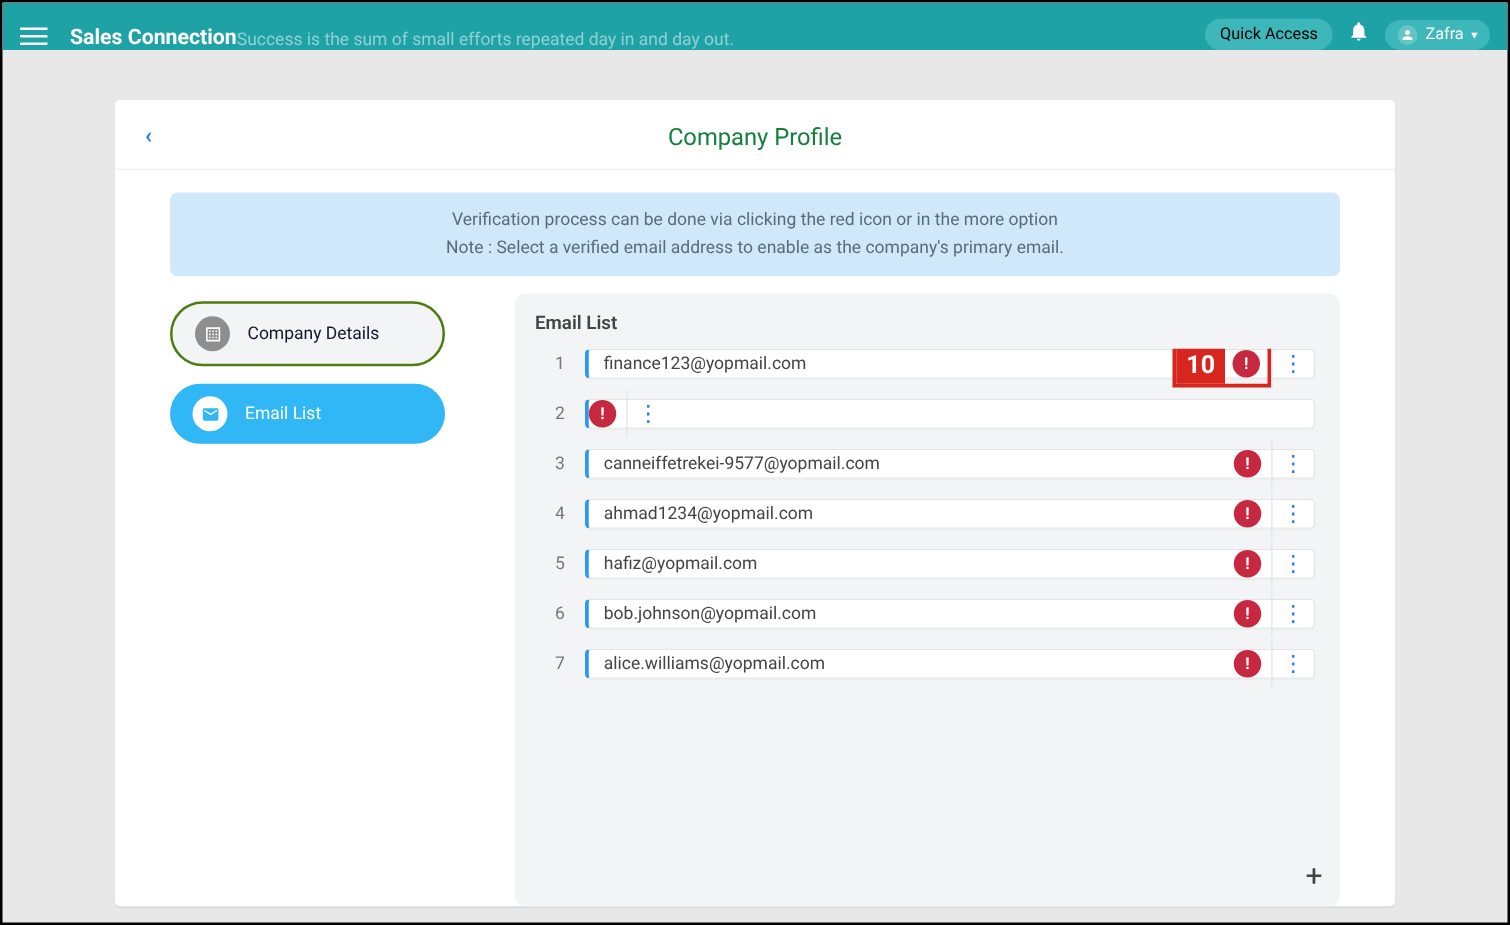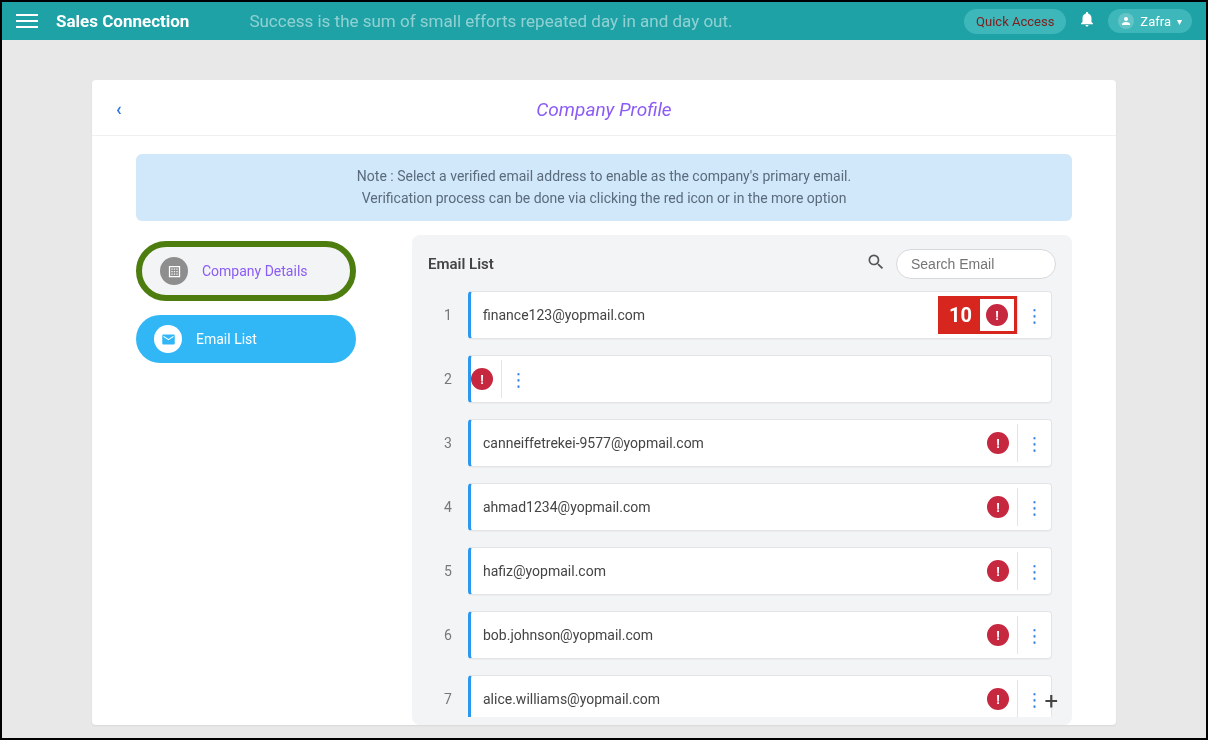--- a/index.html
+++ b/index.html
@@ -8,34 +8,34 @@
     background: #e8e8e8;
     width: 1208px;
     height: 740px;
     overflow: hidden;
     border: 2px solid #000;
   }
   .topbar {
     background: #1fa2a6;
     height: 38px;
     display: flex;
-    align-items: center;
+    align-items: flex-end;
     padding: 0 14px;
     color: #fff;
   }
   .menu-icon {
     width: 22px; height: 22px; display: flex; flex-direction: column; justify-content: center; gap: 4px;
     cursor: pointer;
   }
   .menu-icon span { display:block; height:2px; background:#fff; width:100%; }
   .brand { font-weight: 700; font-size: 17px; margin-left: 18px; color: #fff; }
-  .tagline { margin-left: 60px; font-size: 17px; color: rgba(255,255,255,0.5); }
+  .tagline { font-size: 14px; color: rgba(255,255,255,0.5); }
   .topbar-right { margin-left: auto; display:flex; align-items:center; gap: 12px; }
   .quick-access {
-    background: #3db7b9; color:#7f1d1d; padding: 5px 12px; border-radius: 14px; font-size: 13px; cursor:pointer;
+    background: #3db7b9; color:#000000; padding: 5px 12px; border-radius: 14px; font-size: 13px; cursor:pointer;
   }
   .bell-icon { color:#fff; font-size: 17px; cursor:pointer; }
   .user-chip {
     background: #3db7b9; color:#fff; padding: 4px 10px; border-radius: 14px; font-size: 13px;
     display:flex; align-items:center; gap:6px; cursor:pointer;
   }
   .user-chip .avatar { width:16px; height:16px; border-radius:50%; background:#fff3; display:flex; align-items:center; justify-content:center; font-size:11px; }
   .user-chip .chev { font-size:10px; }
 
   .page-wrap { padding: 40px 90px 0 90px; }
@@ -50,41 +50,41 @@
     position: relative;
     padding: 18px 24px 14px;
     border-bottom: 1px solid #eef0f2;
     text-align: center;
   }
   .back-arrow {
     position: absolute; left: 24px; top: 18px;
     color: #2b78e4; font-size: 18px; cursor:pointer;
     font-weight: bold;
   }
-  .page-title { font-size: 19px; color: #8b5cf6; font-weight: 400; font-style: italic; }
+  .page-title { font-size: 19px; color: #15803d; font-weight: 400; }
 
   .note-banner {
     margin: 18px 44px 14px;
     background: #d1e8fb;
     color: #5a6b7b;
     border-radius: 6px;
     padding: 12px 20px;
     text-align: center;
     font-size: 14px;
     line-height: 1.55;
   }
 
   .body-row { display:flex; padding: 0 44px; gap: 56px; }
   .side-col { width: 220px; padding-top: 6px; }
   .pill {
     display:flex; align-items:center; gap: 14px;
     border-radius: 999px; padding: 10px 18px; font-size: 14px;
     cursor:pointer; margin-bottom: 14px;
   }
-  .pill.inactive { background:#f3f4f6; color:#8b5cf6; border:6px solid #4d7c0f; }
+  .pill.inactive { background:#f3f4f6; color:#0f172a; border:2px solid #4d7c0f; }
   .pill.active { background:#32b7f6; color:#fff; }
   .pill .pill-icon-box {
     width: 28px; height:28px; border-radius:50%; display:flex; align-items:center; justify-content:center;
     font-size: 15px;
   }
   .pill.inactive .pill-icon-box { background:#8e8e8e; color:#fff; }
   .pill.active .pill-icon-box { background:#fff; color:#32b7f6; }
 
   .main-col { flex:1; background:#f3f4f6; border-radius:8px; padding: 14px 16px 18px; position:relative; height: 490px; overflow:hidden; }
   .list-header { display:flex; align-items:center; margin-bottom: 12px; }
@@ -93,21 +93,21 @@
   .search-icon { font-size:18px; color:#555; }
   .search-input {
     border:1px solid #d7d9dd; border-radius: 18px; padding: 6px 14px; font-size:14px;
     width: 160px; outline:none; color:#555;
   }
   .rows-scroll { height: 426px; overflow-y:auto; padding-right: 4px; }
   .row { display:flex; align-items:center; margin-bottom: 16px; }
   .row-num { width: 40px; text-align:center; color:#777; font-size:14px; }
   .row-card {
     flex:1; background:#fff; border:1px solid #e2e4e8; border-radius:4px;
-    display:flex; align-items:center; height: 48px; position:relative;
+    display:flex; align-items:center; height: 24px; position:relative;
     border-left: 3px solid #2b98f0;
     box-shadow: 0 1px 1px rgba(0,0,0,0.03);
   }
   .row-email { padding-left: 12px; font-size:14px; color:#444; flex:1; }
   .warn-icon {
     width: 22px; height:22px; border-radius:50%; background:#c62840; color:#fff;
     display:flex; align-items:center; justify-content:center; font-size:13px; font-weight:700;
     margin-right: 8px; cursor:pointer;
   }
   .more-icon {
@@ -164,22 +164,22 @@
 </div>
 
 <div class="page-wrap">
   <div class="card">
     <div class="card-header">
       <span class="back-arrow">‹</span>
       <div class="page-title">Company Profile</div>
     </div>
 
     <div class="note-banner">
+      <div>Verification process can be done via clicking the red icon or in the more option</div>
       <div>Note : Select a verified email address to enable as the company's primary email.</div>
-      <div>Verification process can be done via clicking the red icon or in the more option</div>
     </div>
 
     <div class="body-row">
       <div class="side-col">
         <div class="pill inactive">
           <span class="pill-icon-box">
             <svg width="15" height="15" viewBox="0 0 24 24" fill="#fff">
                 <path d="M3 3h18v18H3V3zm2 2v14h14V5H5zm2 2h2v2H7V7zm4 0h2v2h-2V7zm4 0h2v2h-2V7zM7 11h2v2H7v-2zm4 0h2v2h-2v-2zm4 0h2v2h-2v-2zM7 15h2v2H7v-2zm4 0h2v2h-2v-2zm4 0h2v2h-2v-2z"></path>
               </svg>
           </span>
@@ -191,28 +191,20 @@
                 <path d="M20 4H4c-1.1 0-2 .9-2 2v12c0 1.1.9 2 2 2h16c1.1 0 2-.9 2-2V6c0-1.1-.9-2-2-2zm0 4l-8 5-8-5V6l8 5 8-5v2z"></path>
               </svg>
           </span>
           <span>Email List</span>
         </div>
       </div>
 
       <div class="main-col">
         <div class="list-header">
           <div class="list-title">Email List</div>
-          <div class="search-wrap">
-            <span class="search-icon">
-              <svg width="20" height="20" viewBox="0 0 24 24" fill="#555">
-                  <path d="M15.5 14h-.79l-.28-.27A6.471 6.471 0 0016 9.5 6.5 6.5 0 109.5 16c1.61 0 3.09-.59 4.23-1.57l.27.28v.79l5 4.99L20.49 19l-4.99-5zm-6 0C7.01 14 5 11.99 5 9.5S7.01 5 9.5 5 14 7.01 14 9.5 11.99 14 9.5 14z"></path>
-                </svg>
-            </span>
-            <input class="search-input" placeholder="Search Email" style="">
-          </div>
         </div>
 
         <div class="rows-scroll">
 
           <div class="row">
             <div class="row-num">1</div>
             <div class="row-card">
               <div class="row-email">finance123@yopmail.com</div>
               <div class="highlight-box">
                 <div class="highlight-badge">10</div>

